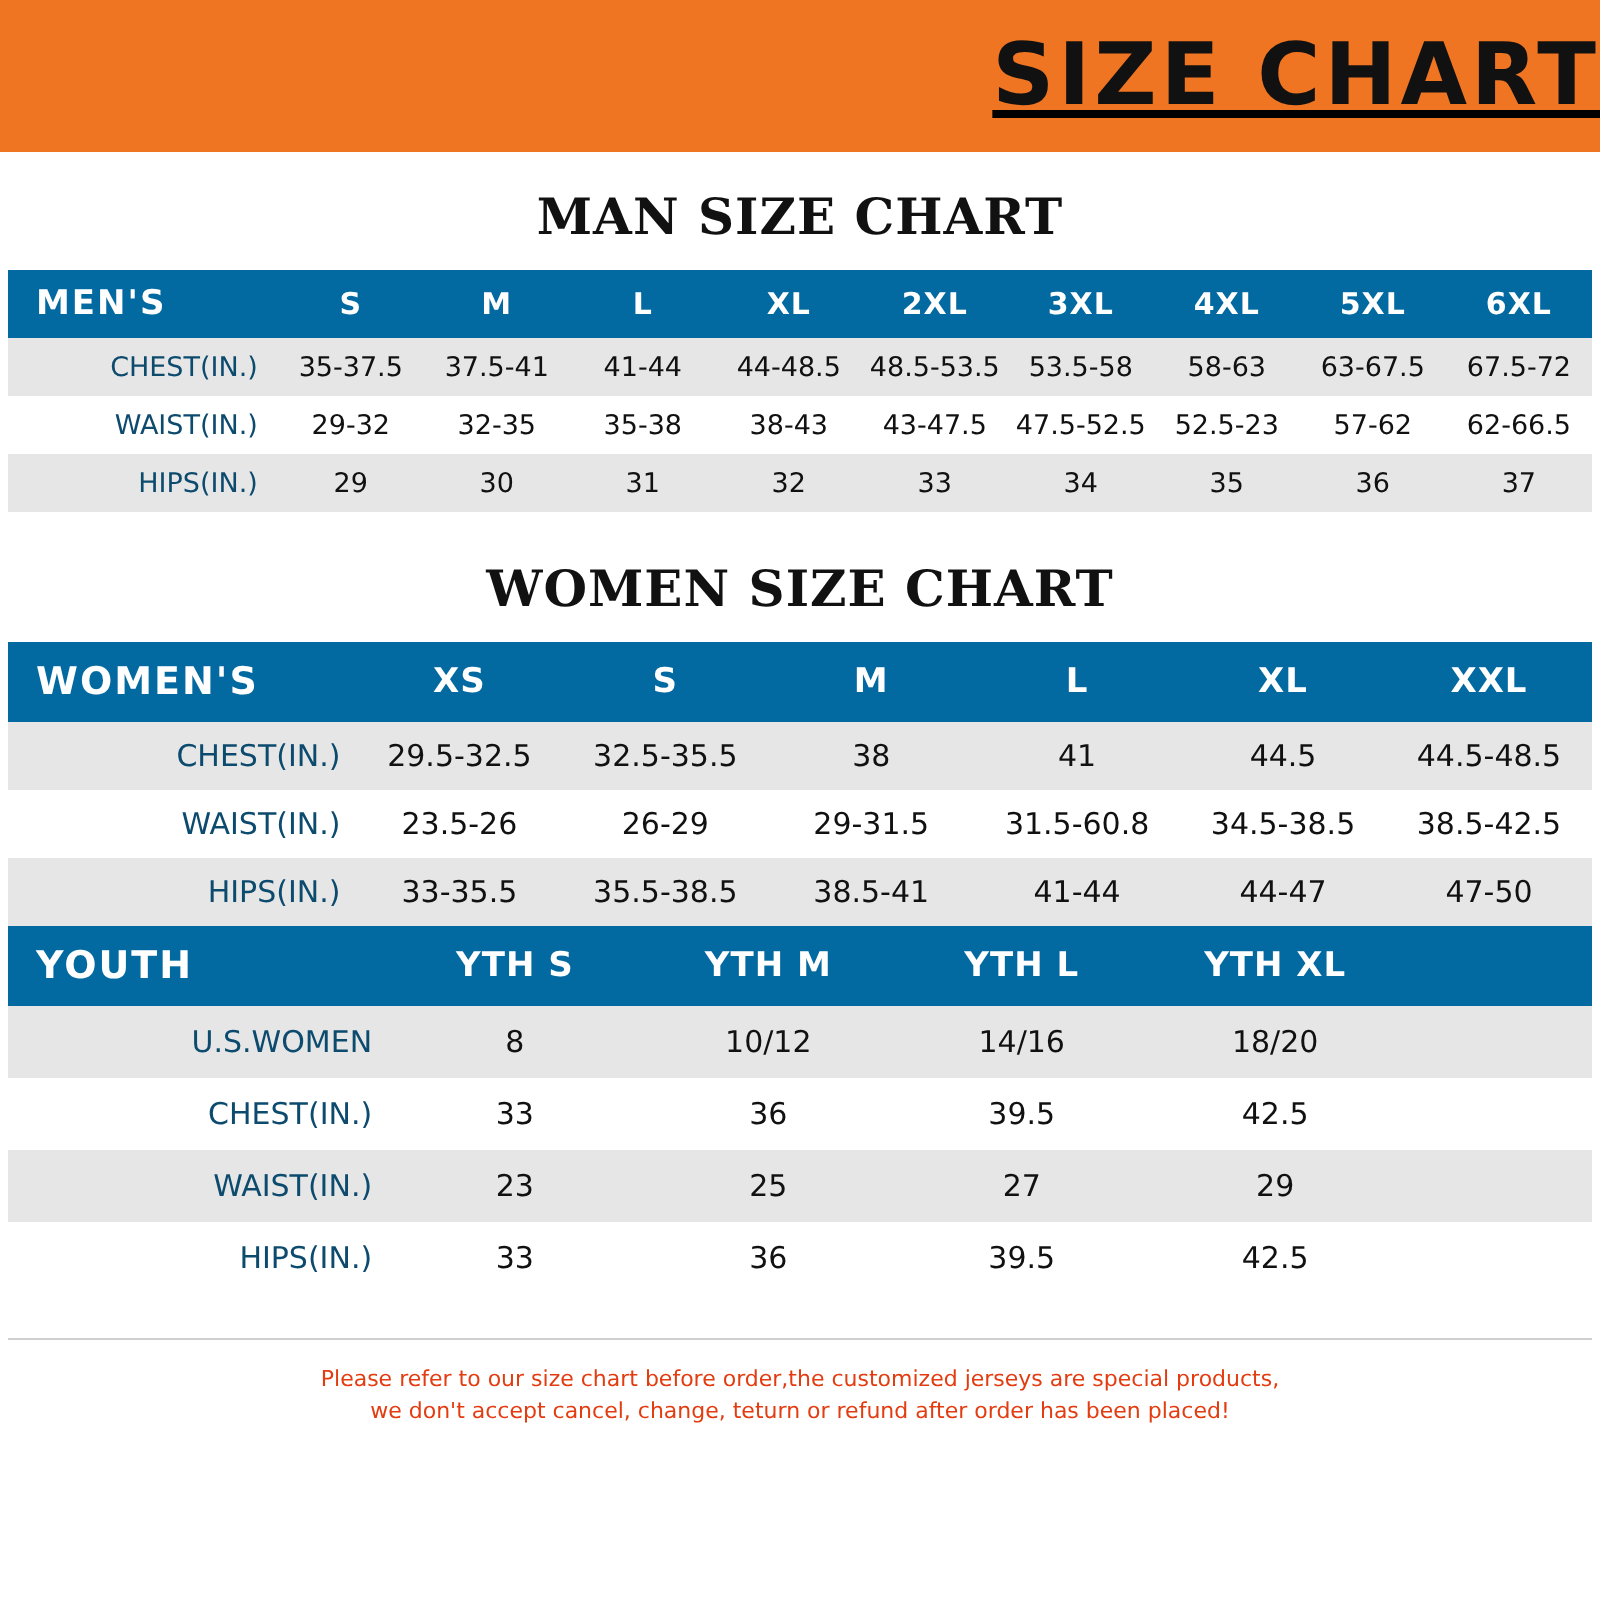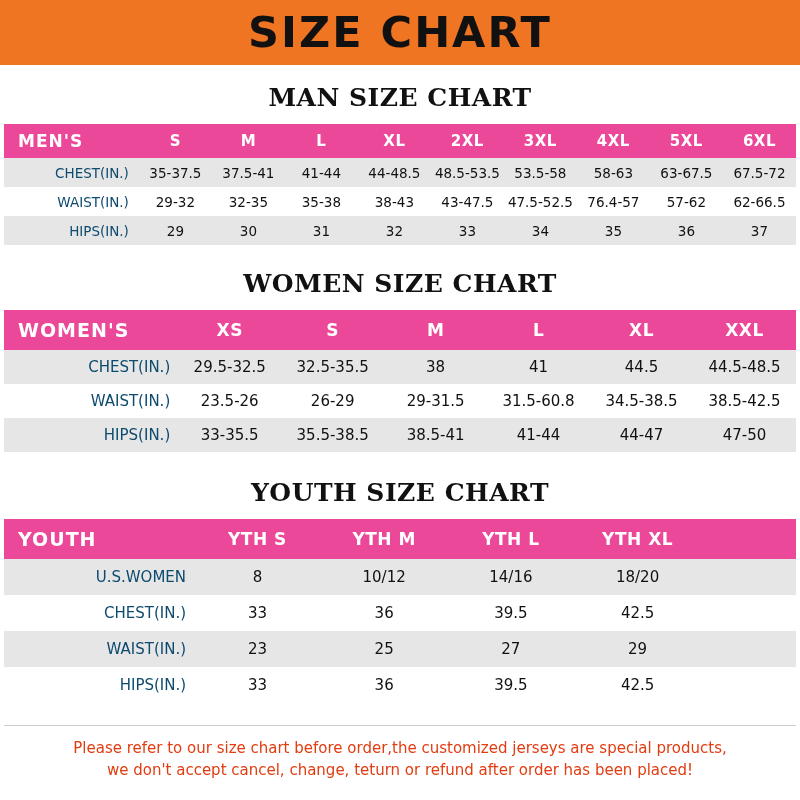--- a/index.html
+++ b/index.html
@@ -17,27 +17,28 @@
     width: 800px;
     height: 800px;
     position: relative;
     background: #ffffff;
     box-sizing: border-box;
     display: flex;
     flex-direction: column;
   }
   
   .banner {
-    height: 65px;
+    height: 76px;
     background: #ef7522;
     display: flex;
     align-items: center;
-    justify-content: center;
+    justify-content: flex-end;
     position: relative;
     flex: none;
+    text-decoration: underline;
   }
   .banner-title {
     font-family: "DejaVu Sans", sans-serif;
     font-weight: bold;
     font-size: 43px;
     letter-spacing: 2px;
     color: #111111;
     line-height: 1;
     text-align: center;
   }
@@ -63,21 +64,21 @@
     width: 100%;
     border-collapse: collapse;
     table-layout: fixed;
   }
   table.size td, table.size th {
     padding: 0;
     margin: 0;
   }
   
   .hdr td {
-    background: #ec4899;
+    background: #0369a1;
     color: #ffffff;
     font-weight: bold;
     text-align: center;
     height: 34px;
     vertical-align: middle;
     font-size: 15px;
     letter-spacing: 0.5px;
   }
   .hdr td.rowlabel {
     text-align: left;
@@ -115,21 +116,21 @@
 
   .divider {
     height: 1px;
     background: #cfcfcf;
     margin: 22px 0 0 0;
   }
   .footer-note {
     padding: 12px 16px 10px 16px;
     text-align: center;
     color: #e23c10;
-    font-size: 15px;
+    font-size: 11px;
     line-height: 1.45;
     font-family: "DejaVu Sans", sans-serif;
   }
   .footer-note div { white-space: nowrap; }
 </style>
 </head>
 <body>
 
 <div class="page">
 
@@ -179,21 +180,21 @@
           <td>67.5-72</td>
         </tr>
         <tr class="row plain">
           <td class="rowlabel">WAIST(IN.)</td>
           <td>29-32</td>
           <td>32-35</td>
           <td>35-38</td>
           <td>38-43</td>
           <td>43-47.5</td>
           <td>47.5-52.5</td>
-          <td>76.4-57</td>
+          <td>52.5-23</td>
           <td>57-62</td>
           <td>62-66.5</td>
         </tr>
         <tr class="row alt">
           <td class="rowlabel">HIPS(IN.)</td>
           <td>29</td>
           <td>30</td>
           <td>31</td>
           <td>32</td>
           <td>33</td>
@@ -249,21 +250,20 @@
           <td>33-35.5</td>
           <td>35.5-38.5</td>
           <td>38.5-41</td>
           <td>41-44</td>
           <td>44-47</td>
           <td>47-50</td>
         </tr>
       </tbody>
     </table>
 
-    <div class="section-title t3-title">YOUTH SIZE CHART</div>
     <table class="size youth">
       <colgroup>
         <col style="width:24%">
           <col style="width:16%">
           <col style="width:16%">
           <col style="width:16%">
           <col style="width:16%">
           <col style="width:12%">
       </colgroup>
       <tbody>

